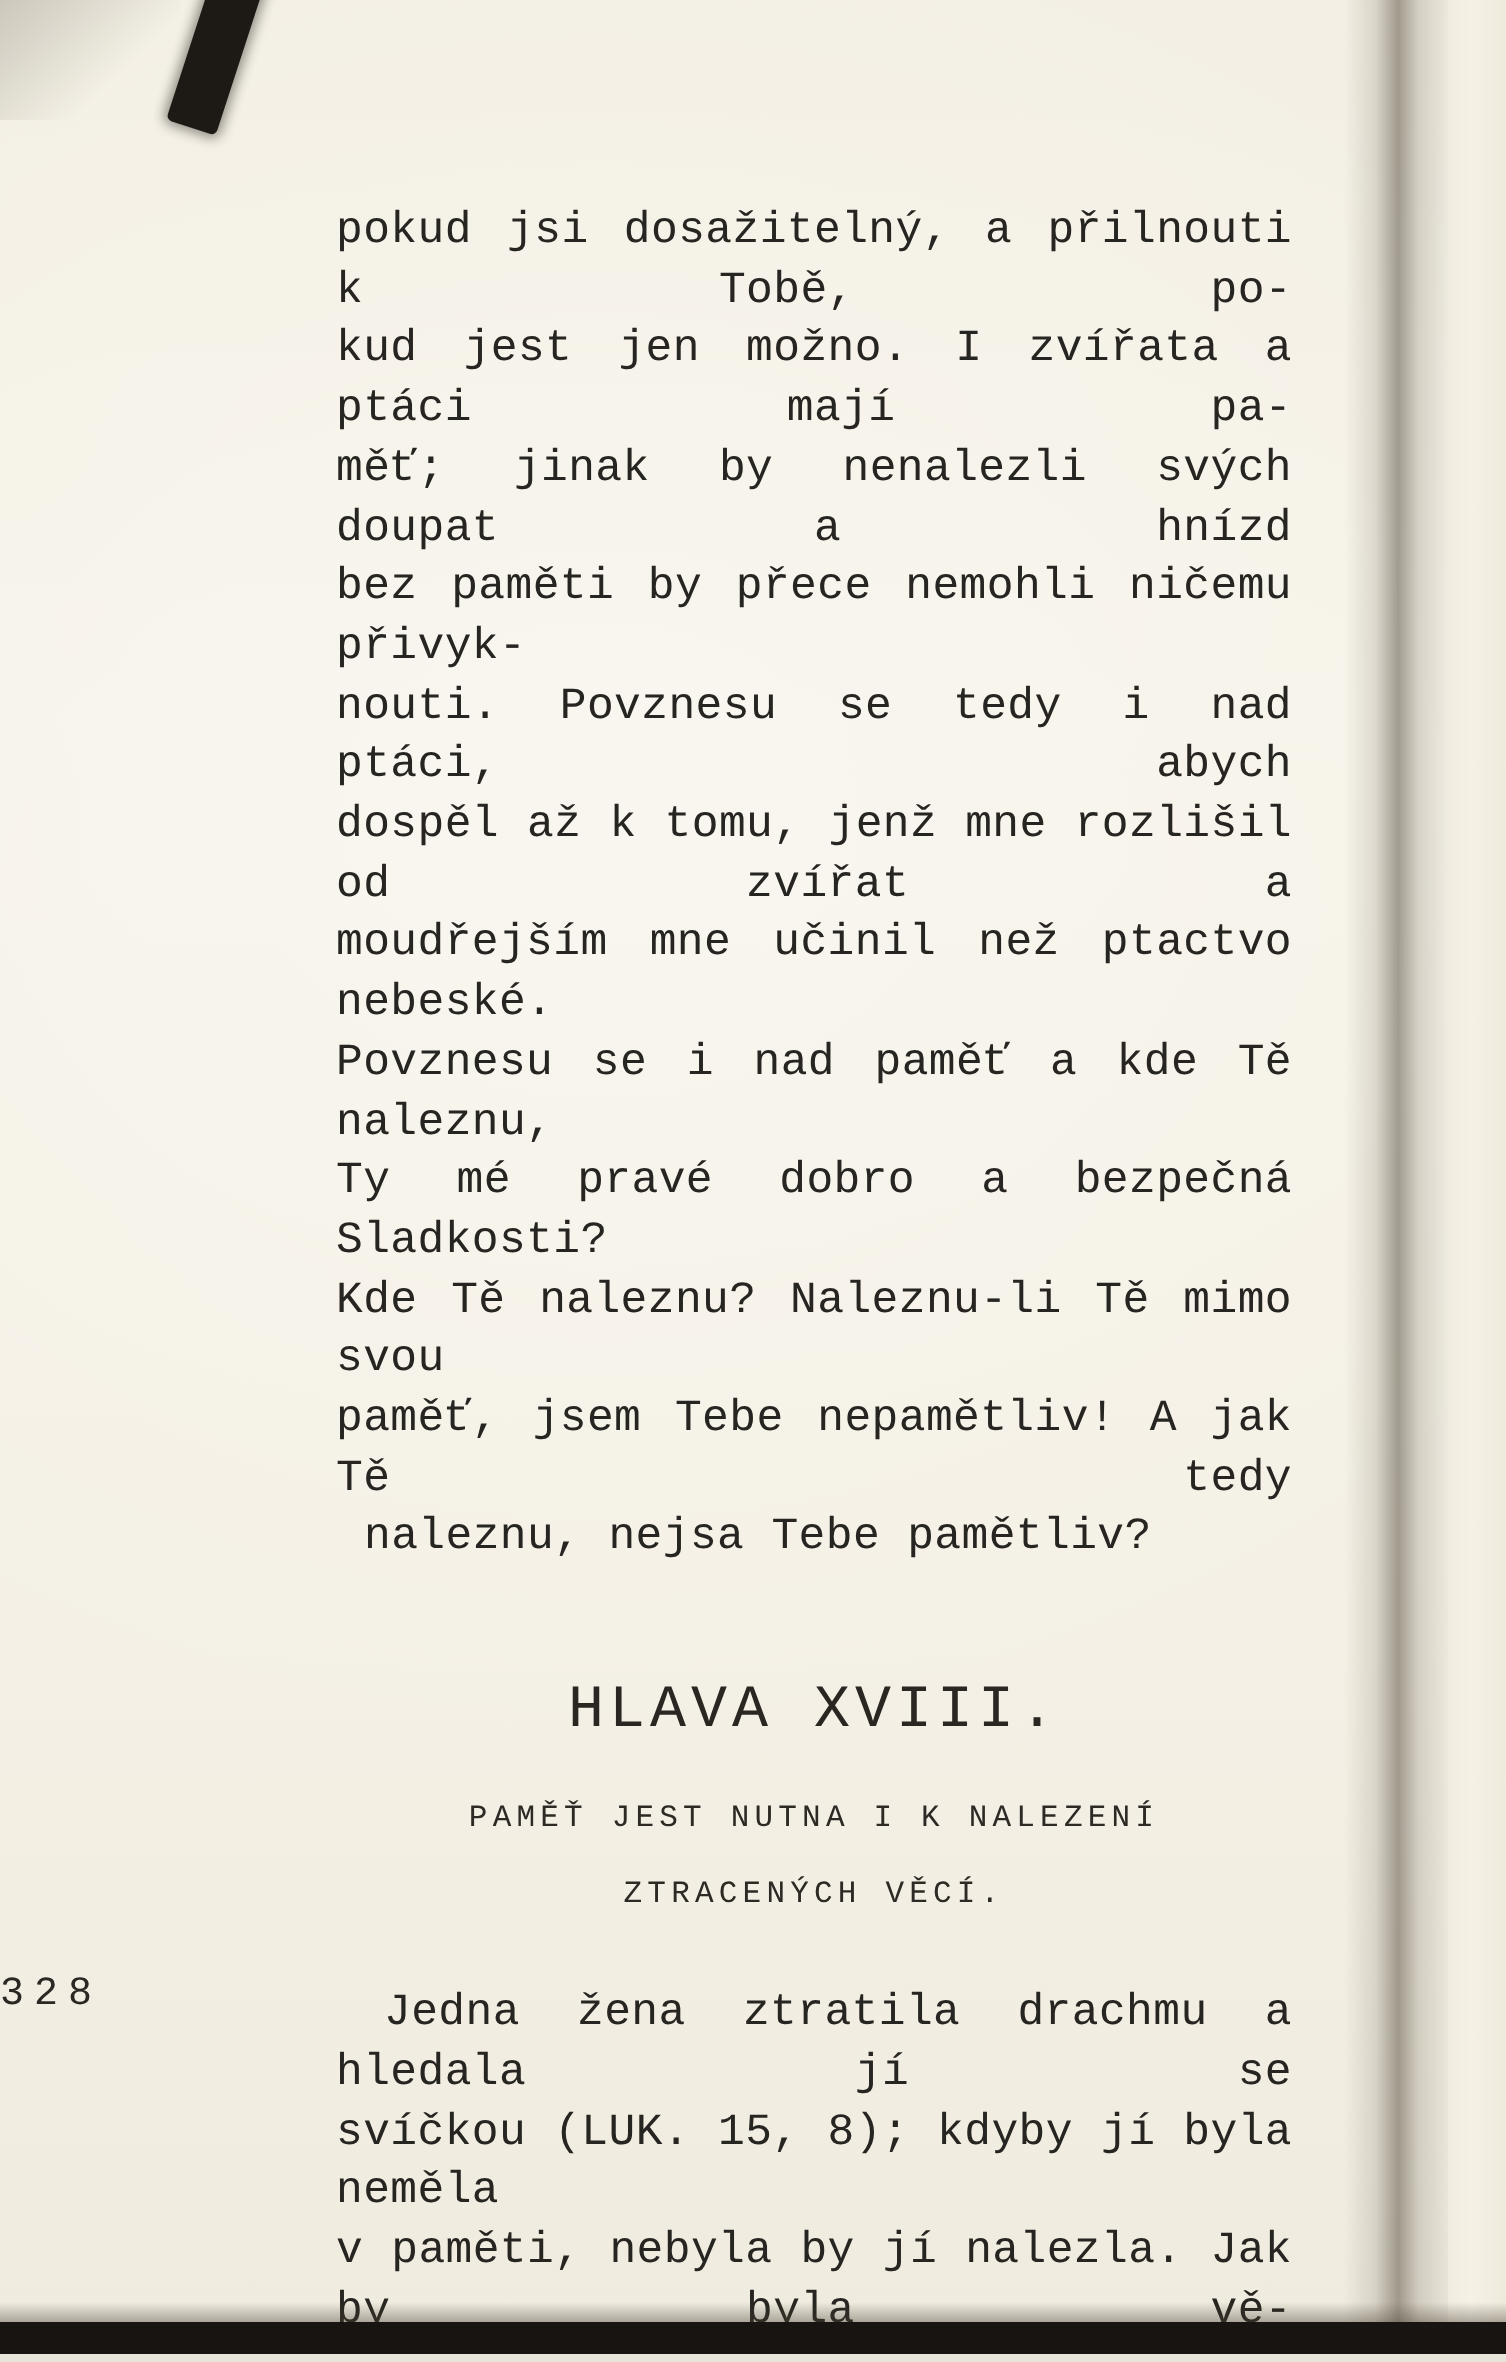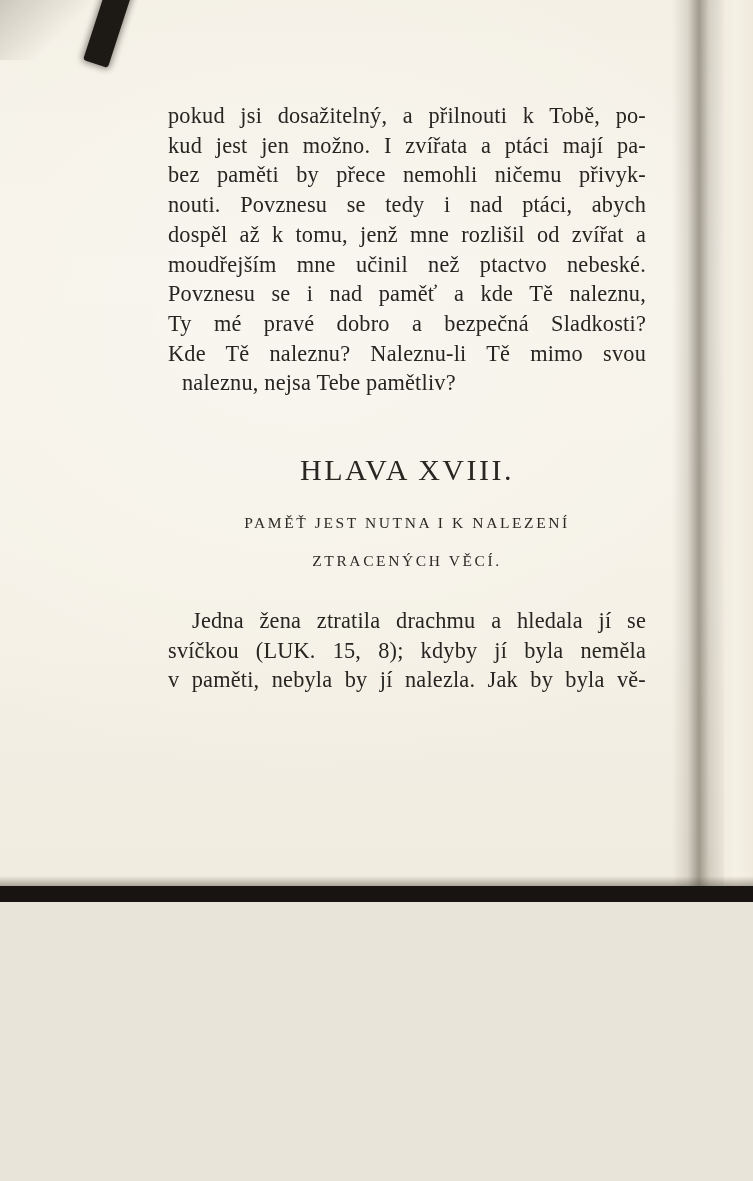--- a/index.html
+++ b/index.html
@@ -3,26 +3,26 @@
 <meta charset="utf-8">
 <style>
   html, body {
     margin: 0;
     padding: 0;
     background: #e8e4da;
   }
   .page-scan {
     position: relative;
     width: 753px;
-    height: 902px;
+    height: 1177px;
     overflow: hidden;
     background:
       radial-gradient(ellipse 900px 700px at 40% 35%, rgba(255,255,255,0.35), rgba(255,255,255,0) 70%),
       linear-gradient(180deg, #f3efe4 0%, #f6f2e8 30%, #f4f0e5 70%, #efebdf 100%);
-    font-family: Liberation Serif, serif;
+    font-family: Liberation Mono, monospace;
     color: #272521;
   }
 
   
   .corner-mark {
     position: absolute;
     left: 96px;
     top: -22px;
     width: 26px;
     height: 88px;
@@ -136,27 +136,29 @@
 <div class="page-scan">
 
   <div class="top-left-shade"></div>
   <div class="corner-mark"></div>
 
   <div class="text-block">
 
     <div>
       <div class="body-line">pokud jsi dosažitelný, a přilnouti k Tobě, po-</div>
       <div class="body-line">kud jest jen možno. I zvířata a ptáci mají pa-</div>
+      <div class="body-line">měť; jinak by nenalezli svých doupat a hnízd</div>
       <div class="body-line">bez paměti by přece nemohli ničemu přivyk-</div>
       <div class="body-line">nouti. Povznesu se tedy i nad ptáci, abych</div>
       <div class="body-line">dospěl až k tomu, jenž mne rozlišil od zvířat a</div>
       <div class="body-line">moudřejším mne učinil než ptactvo nebeské.</div>
       <div class="body-line">Povznesu se i nad paměť a kde Tě naleznu,</div>
       <div class="body-line">Ty mé pravé dobro a bezpečná Sladkosti?</div>
       <div class="body-line">Kde Tě naleznu? Naleznu-li Tě mimo svou</div>
+      <div class="body-line">paměť, jsem Tebe nepamětliv! A jak Tě tedy</div>
       <div class="body-line last">naleznu, nejsa Tebe pamětliv?</div>
     </div>
 
     <div class="chapter-heading">HLAVA XVIII.</div>
 
     <div>
       <div class="chapter-subtitle-line">PAMĚŤ JEST NUTNA I K NALEZENÍ</div>
       <div class="chapter-subtitle-line">ZTRACENÝCH VĚCÍ.</div>
     </div>
 

